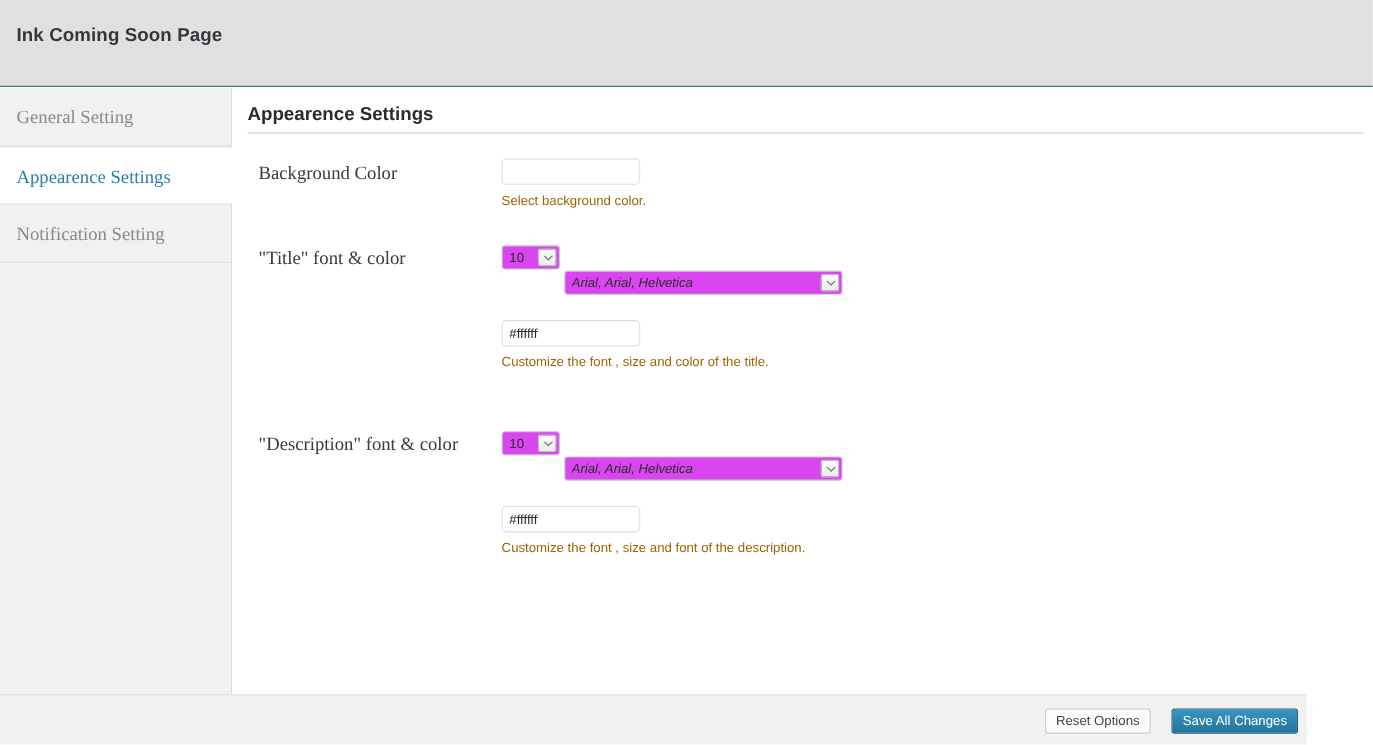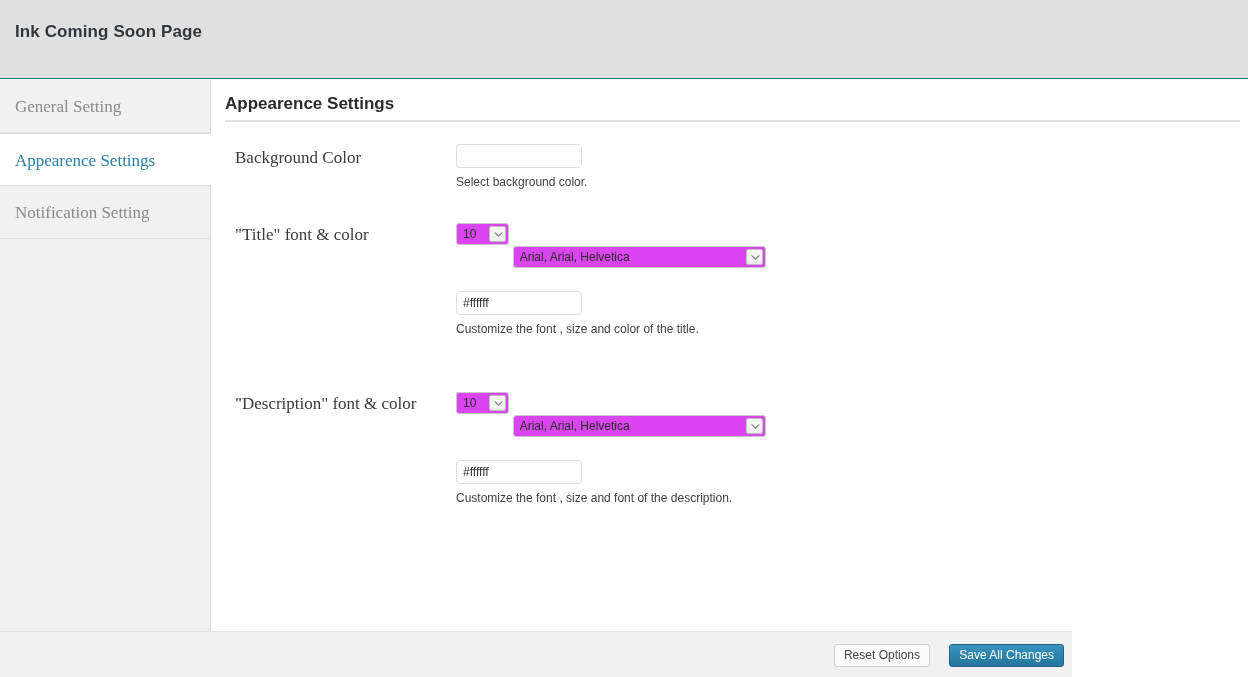--- a/index.html
+++ b/index.html
@@ -130,21 +130,21 @@
     color: #3a3a3a;
     white-space: nowrap;
   }
   .field-controls {
     position: absolute;
     left: 245px;
   }
   .hint {
     font-family: "Liberation Sans", sans-serif;
     font-size: 12px;
-    color: #404040;
+    color: #a16207;
     margin-top: 7px;
     white-space: nowrap;
   }
 
   
   .text-input {
     width: 126px;
     height: 24px;
     box-sizing: border-box;
     border: 1px solid #dedede;
@@ -176,21 +176,21 @@
     left: 6px;
     top: 0;
     line-height: 20px;
     font-family: "Liberation Sans", sans-serif;
     font-size: 12px;
     color: #2b2b2b;
     white-space: nowrap;
     overflow: hidden;
   }
   .select-wrap.size .select-value { width: 24px; }
-  .select-wrap.font .select-value { width: 220px; }
+  .select-wrap.font .select-value { width: 220px; font-style: italic; }
   .select-arrow-box {
     position: absolute;
     right: 2px;
     top: 2px;
     width: 17px;
     height: 16px;
     border: 1px solid #bdbdbd;
     border-radius: 2px;
     background: linear-gradient(#fbfbfb, #ededed);
     box-sizing: border-box;
@@ -199,21 +199,21 @@
     position: absolute;
     left: 3px;
     top: 4px;
   }
 
   
   .footer {
     position: absolute;
     left: 0;
     top: 631px;
-    width: 1072px;
+    width: 1188px;
     height: 46px;
     background: #f1f1f1;
     border-top: 1px solid #e2e2e2;
     box-sizing: border-box;
   }
   .btn {
     position: absolute;
     top: 12px;
     height: 23px;
     line-height: 21px;

